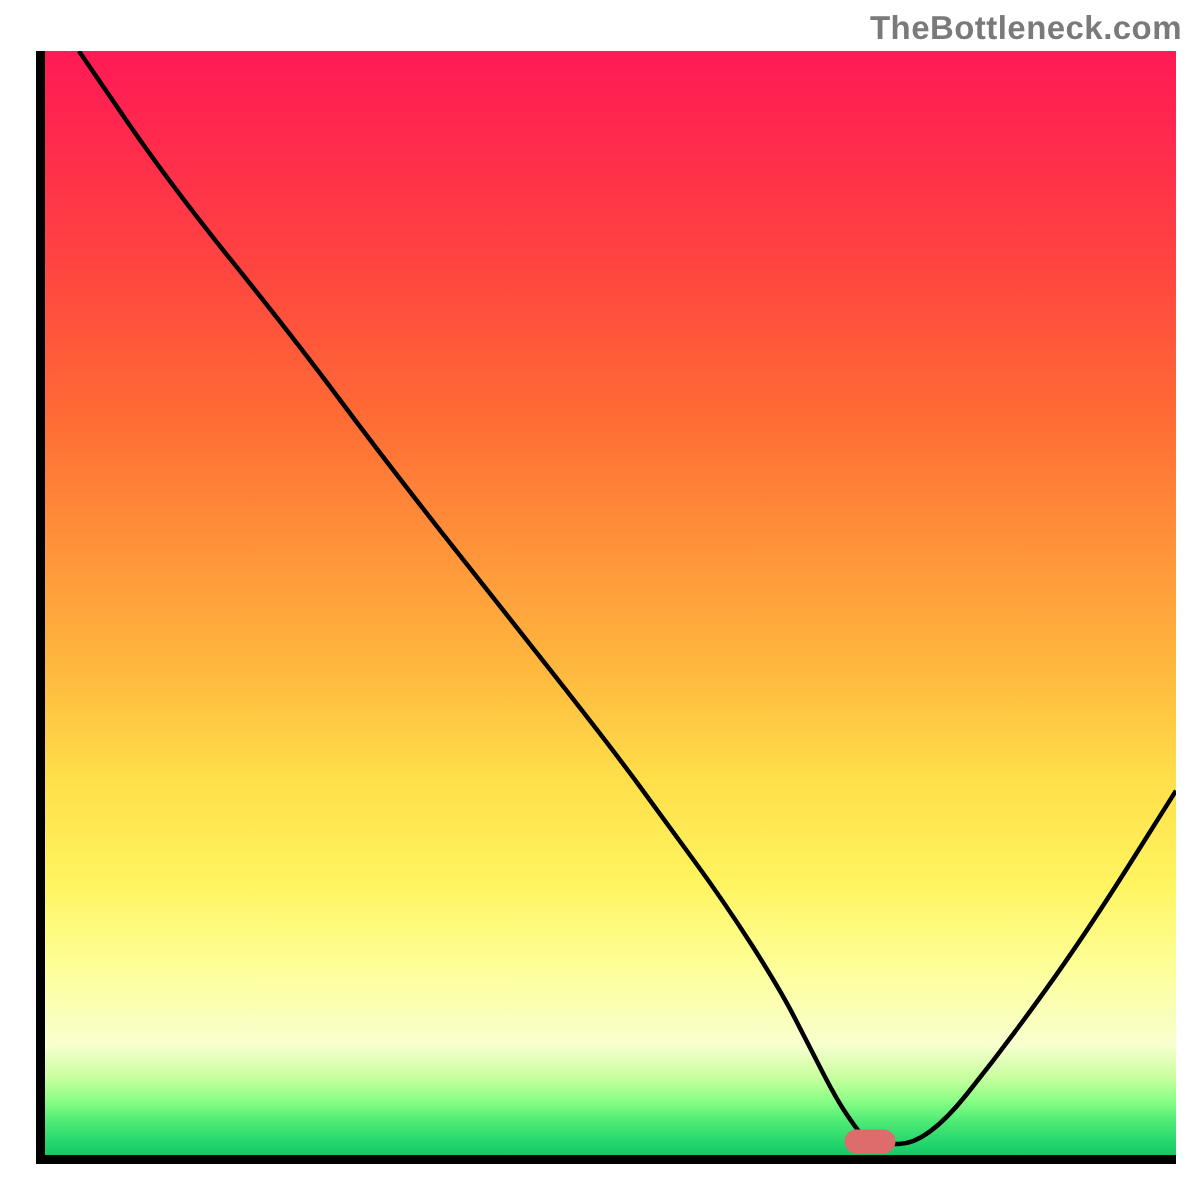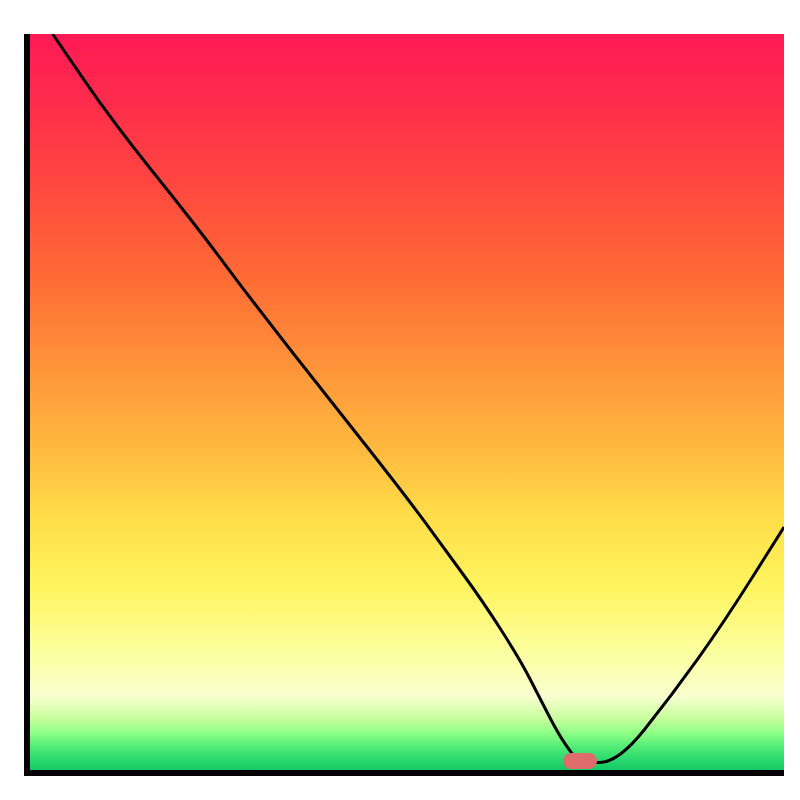--- a/index.html
+++ b/index.html
@@ -76,20 +76,21 @@
     width: 34px;
     height: 16px;
     border-radius: 8px;
     transform: translate(-50%, -50%);
   }
 </style>
 </head>
 <body>
 
 <div class="wrap">
+  <div class="attribution">TheBottleneck.com</div>
 
   <div class="plot">
     <div class="gradient"></div>
 
     <svg class="curve" viewBox="0 0 754 736" preserveAspectRatio="none">
       <path d="M 22.6 0.0 Q 22.6 0.0 52.8 44.2 Q 82.9 88.3 124.4 139.8 Q 165.9 191.4 196.0 231.8 Q 226.2 272.3 263.9 320.2 Q 301.6 368.0 339.3 415.8 Q 377.0 463.7 395.9 489.4 Q 414.7 515.2 433.6 541.0 Q 452.4 566.7 471.3 596.2 Q 490.1 625.6 499.5 644.0 Q 509.0 662.4 518.4 680.8 Q 527.8 699.2 535.3 710.2 Q 542.9 721.3 546.6 725.0 Q 550.4 728.6 569.3 728.6 Q 588.1 728.6 614.5 695.5 Q 640.9 662.4 667.3 625.6 Q 693.7 588.8 723.8 541.0 T 754.0 493.1"></path>
     </svg>
 
     <div class="marker" style="left: 550.42px; top: 727.168px; background: rgb(222, 108, 108);"></div>
   </div>

